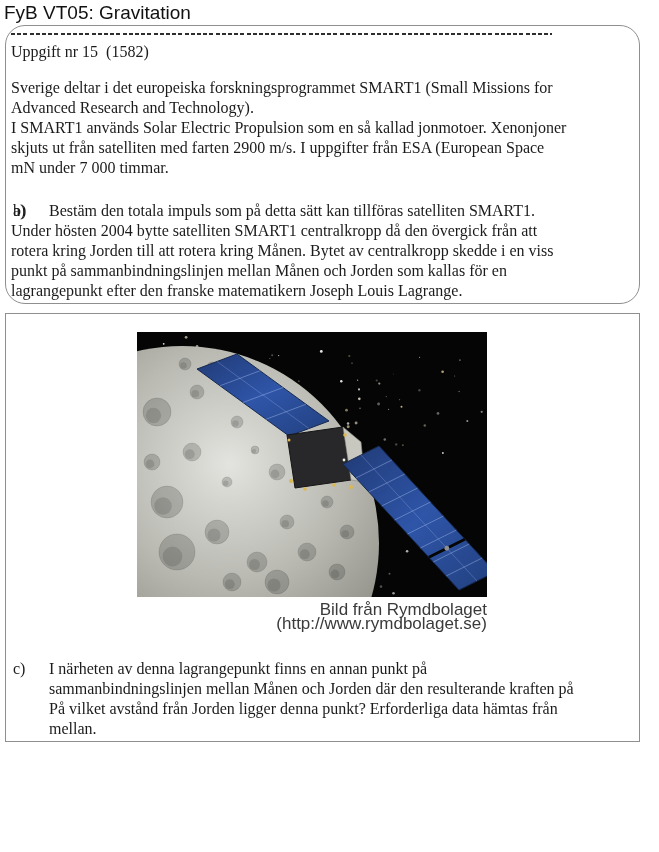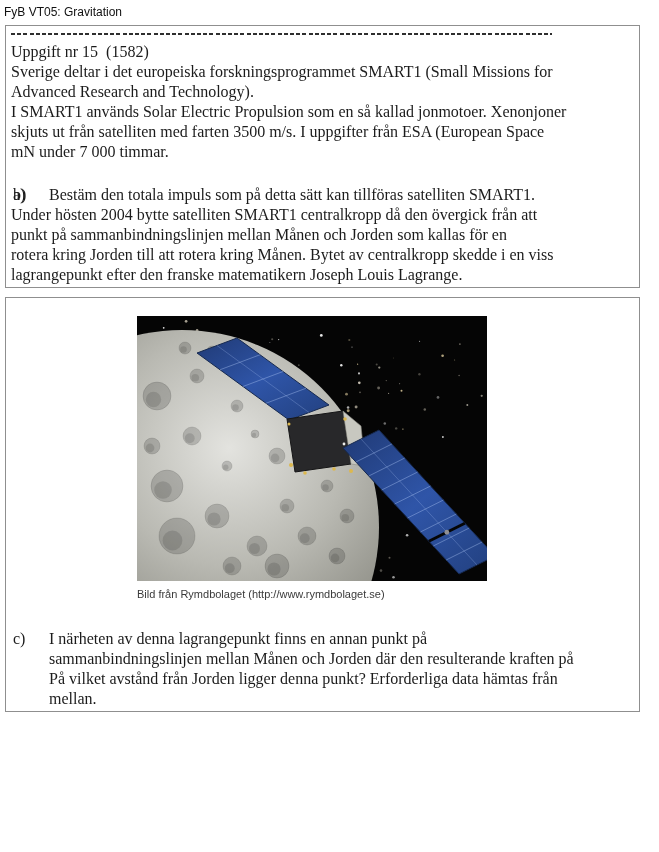--- a/index.html
+++ b/index.html
@@ -3,81 +3,81 @@
 <meta charset="utf-8">
 <style>
   html,body{margin:0;padding:0;}
   body{
     width:659px;height:852px;background:#ffffff;overflow:hidden;
     font-family:"Liberation Serif","DejaVu Serif",serif;
     color:#1b1b1b;
   }
   .doc-header{
     font-family:"Liberation Sans","DejaVu Sans",sans-serif;
-    font-size:12px;line-height:17px;margin:4px 0 0 4px;color:#111;
+    font-size:19px;line-height:17px;margin:4px 0 0 4px;color:#111;
   }
   .box{
     box-sizing:border-box;width:635px;margin-left:5px;
     border:1px solid #8f8f8f;background:#fff;
   }
-  .task-box{margin-top:4px;padding-bottom:2px;}
+  .task-box{margin-top:4px;padding-bottom:2px;border-radius:20px;}
   .figure-box{margin-top:9px;padding-bottom:2px;}
   .dashed-sep{
     margin:7px 0 0 5px;width:541px;height:2px;
     background:repeating-linear-gradient(90deg,#2e2e2e 0 4px,transparent 4px 6.2px);
   }
   .tline,.task-title,.task-points{font-size:16px;line-height:20px;}
   .task-title{margin-top:7px;padding-left:5px;white-space:pre;}
   .task-points{padding-left:5px;white-space:pre;}
   .para{padding-left:5px;padding-right:8px;}
-  .intro{}
+  .intro{margin-top:16px;}
   .context{margin-top:0;}
   .question{position:relative;padding-left:43px;padding-right:8px;font-size:16px;line-height:20px;}
   .q-a{margin-top:23px;}
   .q-b{margin-top:22px;}
   .q-c{margin-top:28px;}
   .qlabel{position:absolute;left:7px;top:0;}
   .figure-wrap{margin:18px 0 0 131px;width:350px;height:265px;}
   .figure-wrap svg{display:block;}
   .caption{
-    margin:6px 0 0 131px;width:350px;text-align:left;
+    margin:6px 0 0 131px;width:350px;text-align:right;
     font-family:"Liberation Sans","DejaVu Sans",sans-serif;
-    font-size:11px;line-height:14px;color:#3a3a3a;
+    font-size:17px;line-height:14px;color:#3a3a3a;
   }
 </style>
 </head>
 <body>
 
 <div class="doc-header">FyB VT05: Gravitation</div>
 
 <div class="box task-box">
   <div class="dashed-sep"></div>
   <div class="task-title">Uppgift nr 15  (1582)</div>
 
   <div class="para intro">
     <div class="tline">Sverige deltar i det europeiska forskningsprogrammet SMART1 (Small Missions for</div>
     <div class="tline">Advanced Research and Technology).</div>
     <div class="tline">I SMART1 används Solar Electric Propulsion som en så kallad jonmotoer. Xenonjoner</div>
-    <div class="tline">skjuts ut från satelliten med farten 3500 m/s. I uppgifter från ESA (European Space</div>
+    <div class="tline">skjuts ut från satelliten med farten 2900 m/s. I uppgifter från ESA (European Space</div>
     <div class="tline">mN under 7 000 timmar.</div>
   </div>
 
   <div class="question q-a">
     <span class="qlabel">a)</span>
   </div>
 
   <div class="question q-b">
     <span class="qlabel">b)</span>
     <span>Bestäm den totala impuls som på detta sätt kan tillföras satelliten SMART1.</span>
   </div>
 
   <div class="para context">
     <div class="tline">Under hösten 2004 bytte satelliten SMART1 centralkropp då den övergick från att</div>
+    <div class="tline">rotera kring Jorden till att rotera kring Månen. Bytet av centralkropp skedde i en viss</div>
     <div class="tline">punkt på sammanbindningslinjen mellan Månen och Jorden som kallas för en</div>
-    <div class="tline">rotera kring Jorden till att rotera kring Månen. Bytet av centralkropp skedde i en viss</div>
     <div class="tline">lagrangepunkt efter den franske matematikern Joseph Louis Lagrange.</div>
   </div>
 </div>
 
 <div class="box figure-box">
   <div class="figure-wrap">
     <svg width="350" height="265" viewBox="0 0 350 265">
       <defs>
         <radialGradient id="moonGrad" cx="0.62" cy="0.30" r="0.85">
           <stop offset="0" stop-color="#e3e3df"></stop>

